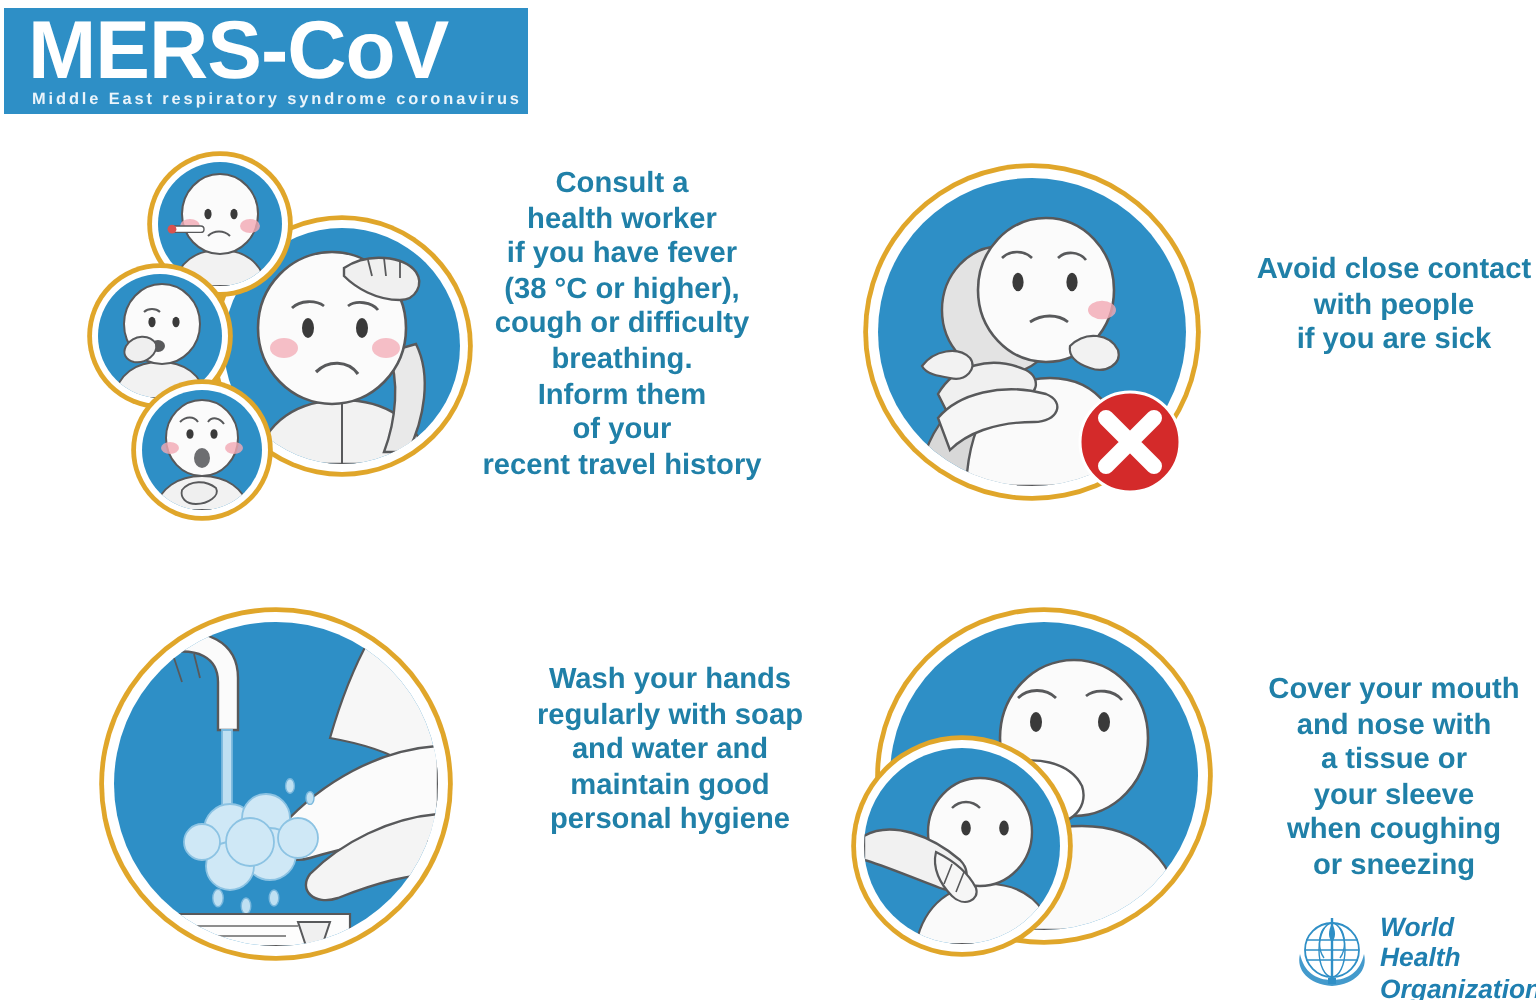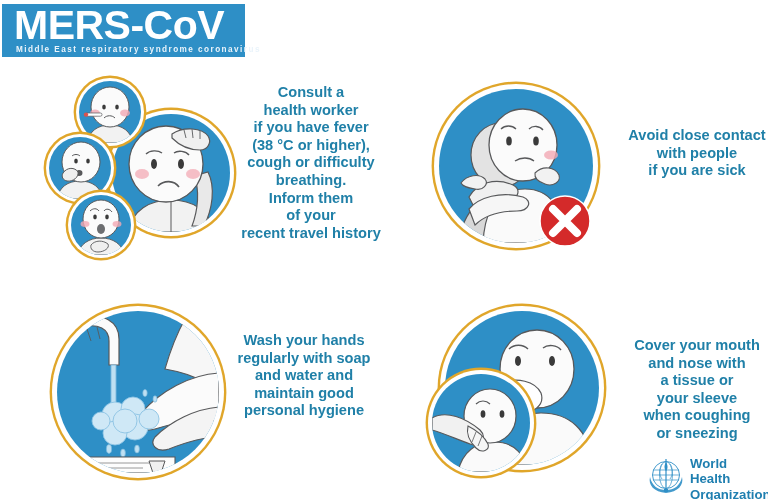--- a/index.html
+++ b/index.html
@@ -7,21 +7,21 @@
     width:768px;height:500px;
     background:#ffffff;
     font-family:"Liberation Sans", sans-serif;
     overflow:hidden;
     position:relative;
   }
   .stage{position:relative;width:768px;height:500px;}
 
   
   .header-band{
-    position:absolute;left:2px;top:4px;width:243px;height:53px;
+    position:absolute;left:2px;top:4px;width:262px;height:53px;
     background:#2e8fc6;
   }
   .header-title{
     position:absolute;left:12px;top:-1px;
     font-size:41px;font-weight:bold;color:#ffffff;
     letter-spacing:-0.5px;line-height:44px;
     white-space:nowrap;
   }
   .header-sub{
     position:absolute;left:14px;top:41px;
@@ -42,21 +42,21 @@
   .ring{
     position:absolute;border-radius:50%;
     background:#ffffff;
     box-shadow:0 0 0 2.4px #e0a62a;
   }
   .ring-inner{position:absolute;border-radius:50%;background:#2e8fc6;overflow:hidden;}
 
   svg{display:block;overflow:visible;}
 
   
-  .who{position:absolute;left:646px;top:455px;width:120px;height:42px;}
+  .who{position:absolute;left:646px;top:455px;width:120px;height:42px;font-style:italic;}
   .who-text{
     position:absolute;left:44px;top:1px;
     color:#1f7fb0;font-weight:bold;font-size:13.2px;line-height:15.4px;
     white-space:pre-line;
   }
 </style>
 </head>
 <body>
 
 <div class="stage">
@@ -229,21 +229,21 @@
             <ellipse cx="98" cy="88" rx="2" ry="3.2"></ellipse>
           </g>
 
           <path d="M0 146 L118 146 L118 162 L0 162 Z" fill="#fdfdfd" stroke="#58595b" stroke-width="1.1"></path>
           <path d="M8 152 L92 152 M14 157 L86 157" stroke="#8d8d8d" stroke-width="0.9"></path>
           <path d="M92 150 L108 150 L104 162 L96 162 Z" fill="#f0f0f0" stroke="#58595b" stroke-width="1"></path>
         </svg>
       </div>
     </div>
 
-    <div class="tip-text" style="left:219px;top:332px;width:170px;">Wash your hands
+    <div class="tip-text" style="left:250px;top:332px;width:170px;">Wash your hands
 regularly with soap
 and water and
 maintain good
 personal hygiene</div>
   </div>
 
   <div>
 
     <div class="ring" style="left:440px;top:306px;width:164px;height:164px;">
       <div class="ring-inner" style="left:5px;top:5px;width:154px;height:154px;">

